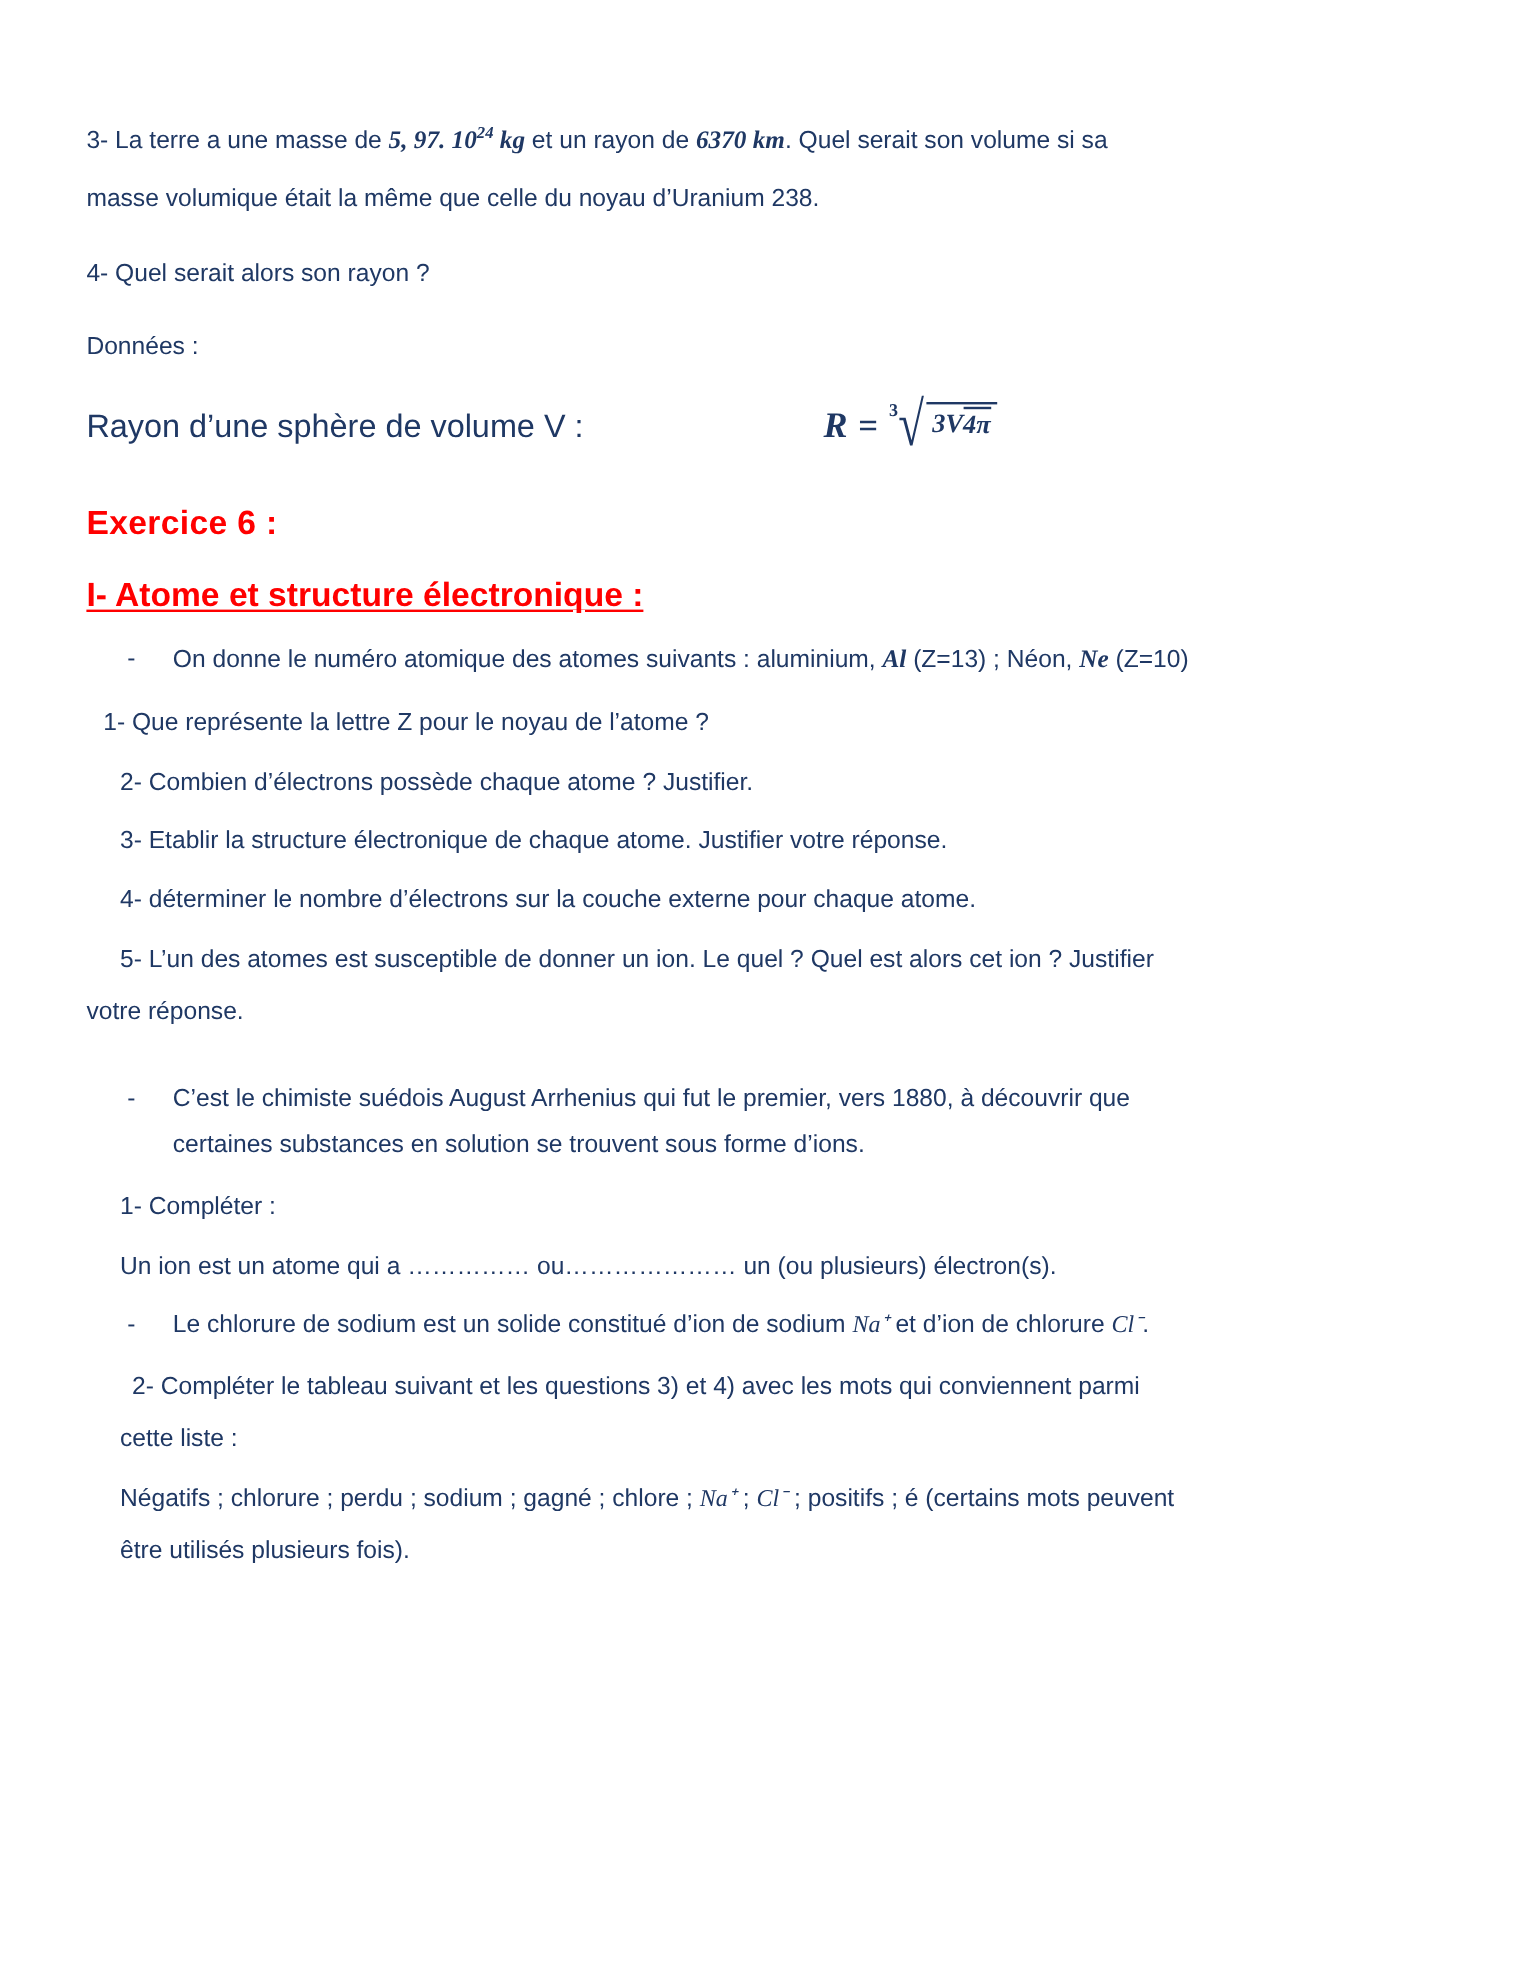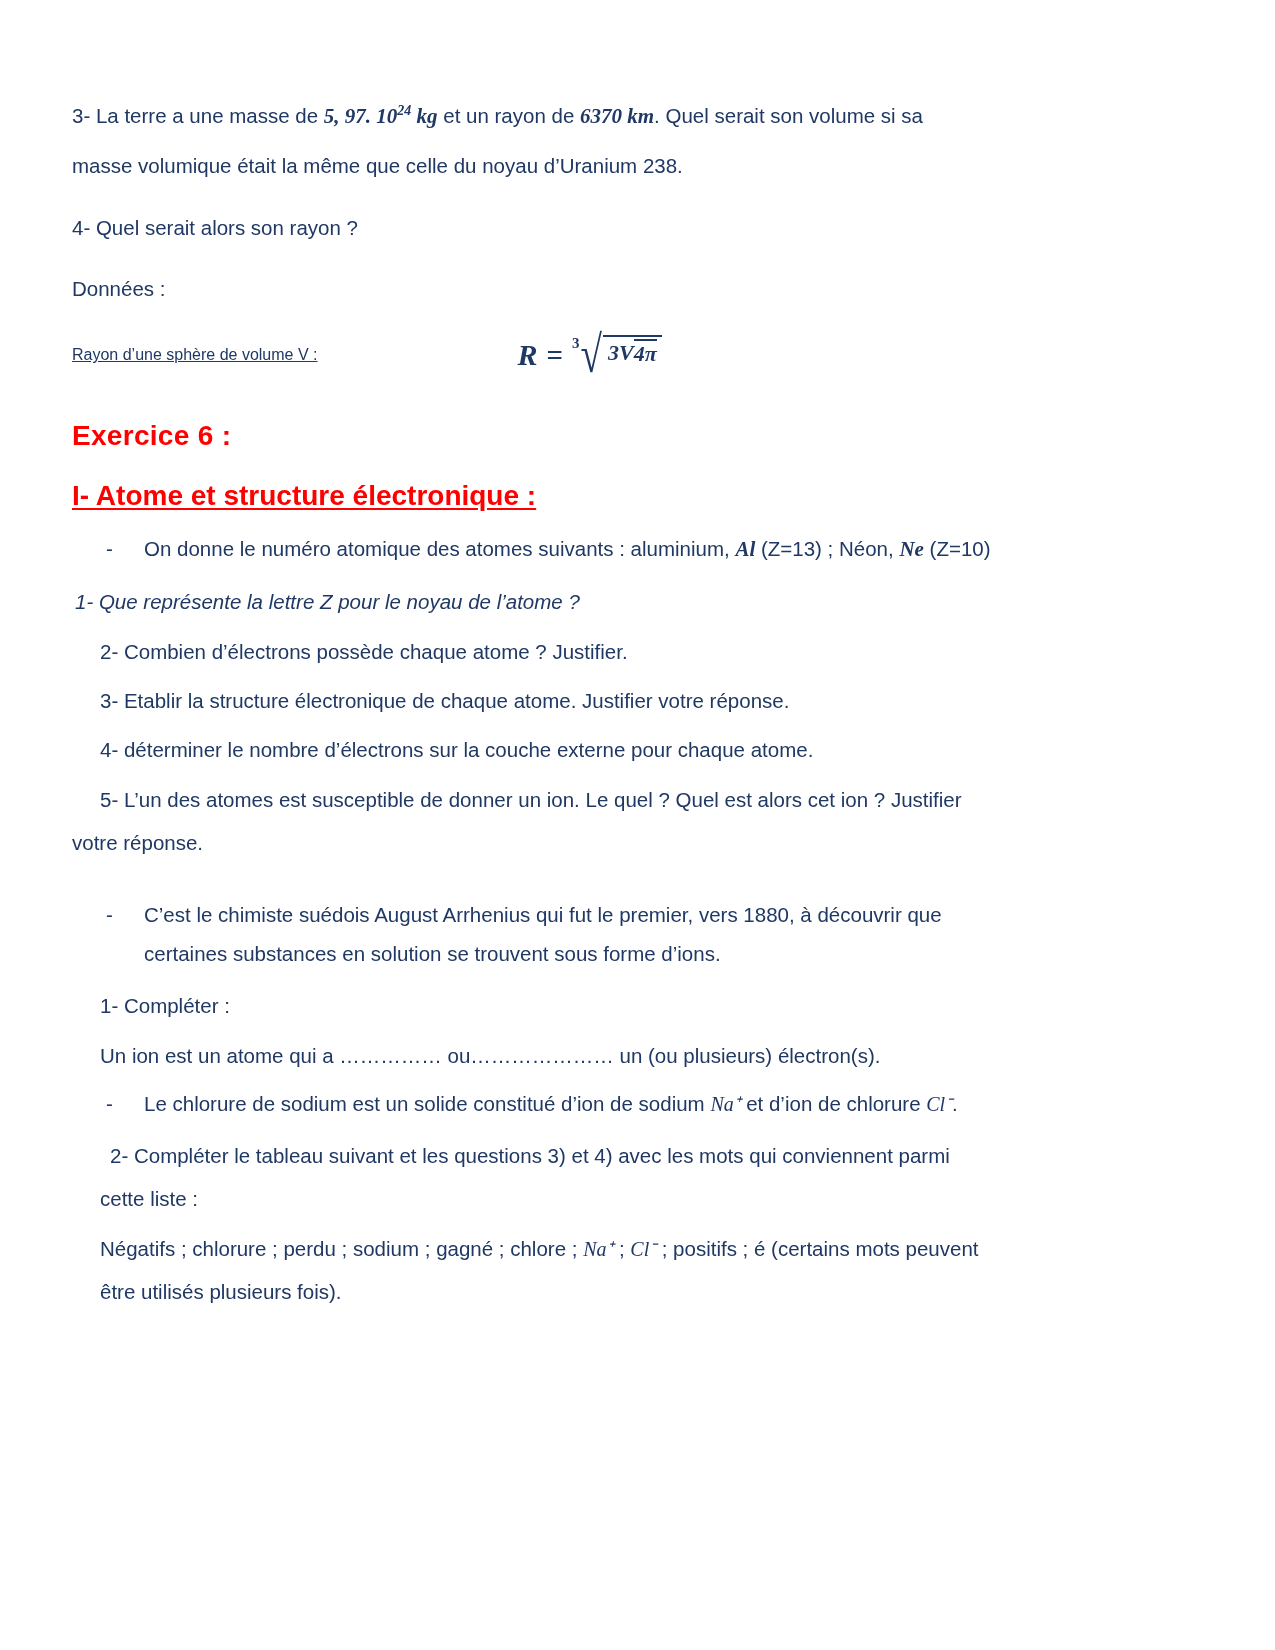--- a/index.html
+++ b/index.html
@@ -83,36 +83,35 @@
     margin-left: 34px;
   }
   .dash-item .dash {
     width: 38px;
     flex: 0 0 38px;
   }
   .dash-item .dtext {
     flex: 1 1 auto;
   }
 
-  .indent1 { margin-left: 3px; font-style: italic; }
+  .indent1 { margin-left: 14px; }
   .indent2 { margin-left: 28px; }
   .indent3 { margin-left: 38px; }
 
   
   .formula-row {
     display: flex;
     align-items: center;
     min-height: 74px;
     margin-top: 10px;
     margin-bottom: 6px;
   }
   .formula-label {
-    font-size: 16px;
-    color: #1f3864;
-    text-decoration: underline;
+    font-size: 27px;
+    color: #1f3864;
   }
   .formula-box {
     margin-left: 200px;
     display: flex;
     align-items: center;
     font-family: "Liberation Serif", serif;
     color: #1f3864;
   }
   .formula-box .R {
     font-weight: bold;

